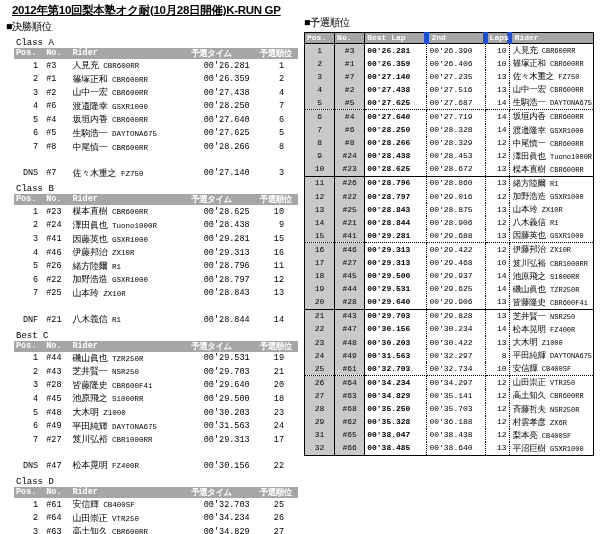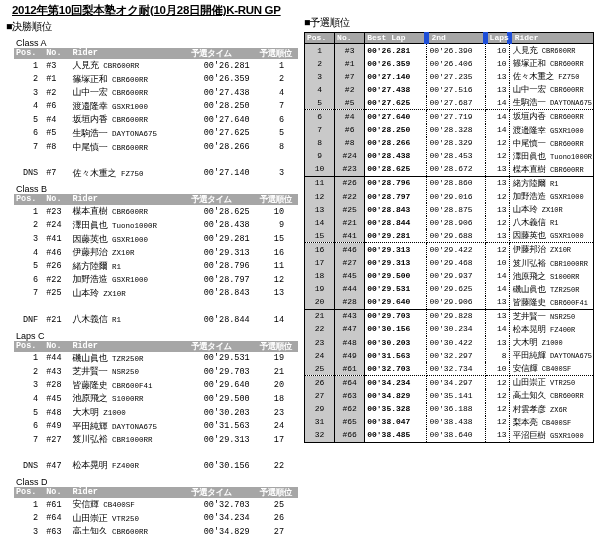--- a/index.html
+++ b/index.html
@@ -41,21 +41,21 @@
   }
 
   .section-head {
     font-size: 10.5px;
     font-weight: normal;
     margin: 0 0 2px 0;
     letter-spacing: -0.5px;
   }
   .class-label {
     font-size: 9px;
-    font-family: Liberation Sans, sans-serif;
+    font-family: Liberation Mono, monospace;
     margin: 4px 0 0 10px;
     letter-spacing: 0px;
   }
 
   
   table.res {
     border-collapse: collapse;
     width: 284px;
     margin-left: 8px;
     font-size: 8.5px;
@@ -295,21 +295,21 @@
             </tr>
             <tr>
               <td class="c-pos">DNF</td>
               <td class="c-no">#21</td>
               <td class="c-rider"><span class="rname">八木義信</span><span class="rbike"> R1</span></td>
               <td class="c-time">00'28.844</td>
               <td class="c-rank">14</td>
             </tr>
           </tbody>
         </table>
-        <div class="class-label">Laps C</div>
+        <div class="class-label">Best C</div>
         <table class="res">
           <thead>
             <tr>
               <th class="c-pos">Pos.</th>
               <th class="c-no">No.</th>
               <th class="c-rider">Rider</th>
               <th class="c-time jp">予選タイム</th>
               <th class="c-rank jp">予選順位</th>
             </tr>
           </thead>
@@ -641,20 +641,28 @@
           </tr>
           <tr>
             <td class="q-pos">27</td>
             <td class="q-no">#63</td>
             <td class="q-best">00'34.829</td>
             <td class="q-2nd">00'35.141</td>
             <td class="q-laps">12</td>
             <td class="q-rider"><span class="rname">高土知久</span><span class="rbike"> CBR600RR</span></td>
           </tr>
           <tr>
+            <td class="q-pos">28</td>
+            <td class="q-no">#68</td>
+            <td class="q-best">00'35.250</td>
+            <td class="q-2nd">00'35.703</td>
+            <td class="q-laps">12</td>
+            <td class="q-rider"><span class="rname">斉藤哲夫</span><span class="rbike"> NSR250R</span></td>
+          </tr>
+          <tr>
             <td class="q-pos">29</td>
             <td class="q-no">#62</td>
             <td class="q-best">00'35.328</td>
             <td class="q-2nd">00'36.188</td>
             <td class="q-laps">12</td>
             <td class="q-rider"><span class="rname">村雲孝彦</span><span class="rbike"> ZX6R</span></td>
           </tr>
           <tr>
             <td class="q-pos">31</td>
             <td class="q-no">#65</td>

